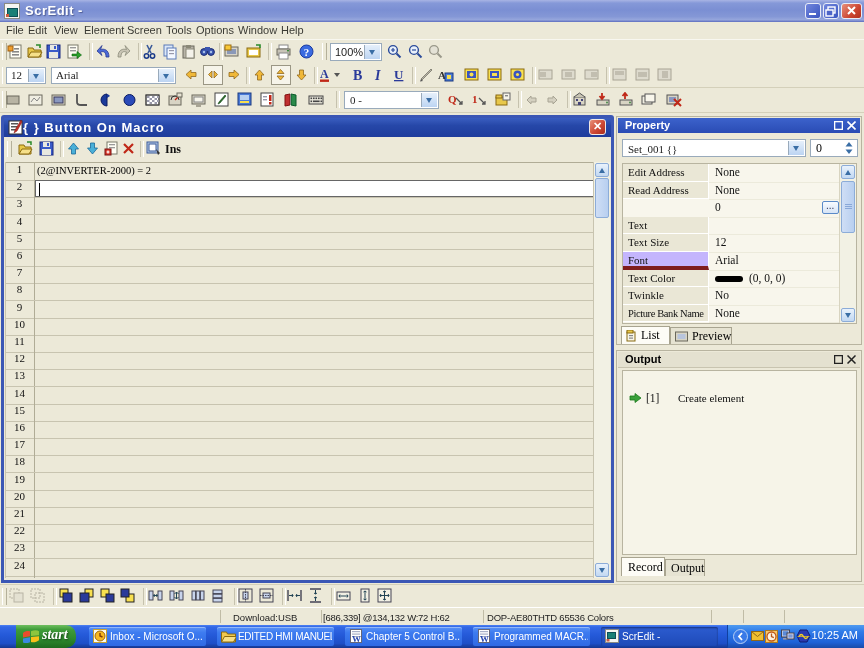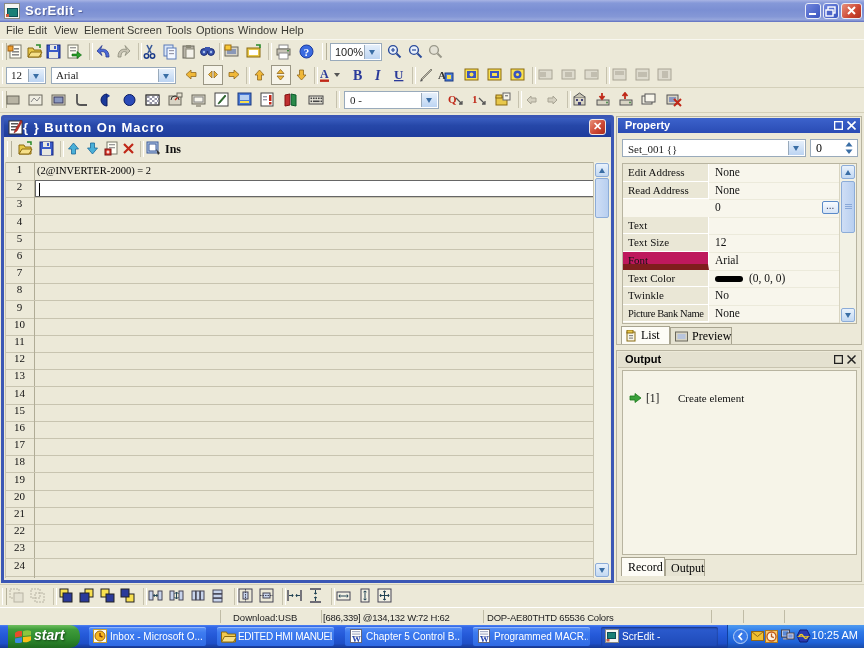--- a/index.html
+++ b/index.html
@@ -56,22 +56,22 @@
 .prop-title{position:absolute;left:1px;top:1px;right:1px;height:15px;background:linear-gradient(180deg,#3c62cc,#2a4cb4);}
 .prop-title .t{position:absolute;left:7px;top:1px;color:#fff;font-weight:bold;font-size:11px;}
 .out-title{position:absolute;left:1px;top:1px;right:1px;height:15px;background:#e4e1d0;border-bottom:1px solid #c8c4b0;}
 .out-title .t{position:absolute;left:7px;top:1px;color:#000;font-weight:bold;font-size:11px;}
 
 .statusbar{position:absolute;left:0;top:607px;width:864px;height:18px;background:#ece9d8;border-top:1px solid #fff;font-size:10px;color:#222;}
 .sfield{position:absolute;top:2px;height:13px;border-left:1px solid #c0bca6;}
 
 .taskbar{position:absolute;left:0;top:625px;width:864px;height:23px;
  background:linear-gradient(180deg,#4f83f4 0%,#3368e6 8%,#2459d8 45%,#1e4fc8 80%,#16368e 100%);}
-.startbtn{position:absolute;left:8px;top:0;width:72px;height:23px;border-radius:0 10px 10px 0;
- background:linear-gradient(180deg,#6fbf5f 0%,#3f9c3a 20%,#2e8a2e 60%,#1e6a1e 100%);}
+.startbtn{position:absolute;left:16px;top:0;width:60px;height:23px;border-radius:0 10px 10px 0;
+ background:linear-gradient(180deg,#6fbf5f 0%,#3f9c3a 20%,#2e8a2e 60%,#1e6a1e 100%);font-family:Liberation Serif, serif;}
 .startbtn .s{position:absolute;left:26px;top:2px;color:#fff;font-size:14px;font-weight:bold;font-style:italic;text-shadow:1px 1px 2px rgba(0,0,0,0.5);}
 .taskbtn{position:absolute;top:2px;height:19px;border-radius:2px;background:linear-gradient(180deg,#5a93f6 0%,#3d7bf0 30%,#2f6ae4 100%);box-shadow:inset 0 1px 0 rgba(255,255,255,.35);color:#fff;font-size:11px;}
 .taskbtn .tx{position:absolute;left:21px;top:4px;right:2px;white-space:nowrap;overflow:hidden;font-size:10px;}
 .tray{position:absolute;right:0;top:0;width:136px;height:23px;
  background:linear-gradient(180deg,#4f9bf0 0%,#2f7ae8 30%,#1f62d8 75%,#1a4ba8 100%);border-left:1px solid #1040a0;}
 .tray .clock{position:absolute;right:6px;top:4px;color:#fff;font-size:11px;}
 </style>
 </head>
 <body>
 <div class="screen">
@@ -598,21 +598,21 @@
         <div class="abs" style="left:86px;top:35.2px;width:131px;height:17.6px;border-bottom:1px solid #eceadb;"></div>
         <div class="abs ser" style="left:0;top:52.8px;width:86px;height:17.6px;background:#eae7d6;border-right:1px solid #fff;border-bottom:1px solid #fff;box-sizing:border-box;font-size:11px;color:#111;overflow:hidden;">
             <span style="position:absolute;left:5px;top:2px;white-space:nowrap;">Text</span>
           </div>
         <div class="abs" style="left:86px;top:52.8px;width:131px;height:17.6px;border-bottom:1px solid #eceadb;"></div>
         <div class="abs ser" style="left:0;top:70.4px;width:86px;height:17.6px;background:#eae7d6;border-right:1px solid #fff;border-bottom:1px solid #fff;box-sizing:border-box;font-size:11px;color:#111;overflow:hidden;">
             <span style="position:absolute;left:5px;top:2px;white-space:nowrap;">Text Size</span>
           </div>
         <span class="abs ser" style="left:92px;top:72.4px;font-size:11.5px;color:#111;">12</span>
         <div class="abs" style="left:86px;top:70.4px;width:131px;height:17.6px;border-bottom:1px solid #eceadb;"></div>
-        <div class="abs ser" style="left:0;top:88.0px;width:86px;height:17.6px;background:#be185d;border-right:1px solid #fff;border-bottom:6px solid #7f1d1d;box-sizing:border-box;font-size:11px;color:#111;overflow:hidden;">
+        <div class="abs ser" style="left:0;top:88.0px;width:86px;height:17.6px;background:#c4b5fd;border-right:1px solid #fff;border-bottom:4px solid #7f1d1d;box-sizing:border-box;font-size:11px;color:#111;overflow:hidden;">
             <span style="position:absolute;left:5px;top:2px;white-space:nowrap;">Font</span>
           </div>
         <span class="abs ser" style="left:92px;top:90.0px;font-size:11.5px;color:#111;">Arial</span>
         <div class="abs" style="left:86px;top:88.0px;width:131px;height:17.6px;border-bottom:1px solid #eceadb;"></div>
         <div class="abs ser" style="left:0;top:105.6px;width:86px;height:17.6px;background:#eae7d6;border-right:1px solid #fff;border-bottom:1px solid #fff;box-sizing:border-box;font-size:11px;color:#111;overflow:hidden;">
             <span style="position:absolute;left:5px;top:2px;white-space:nowrap;">Text Color</span>
           </div>
         <div class="abs" style="left:92px;top:111.6px;width:28px;height:6px;background:#000;border-radius:3px;"></div>
           <span class="abs ser" style="left:126px;top:107.6px;font-size:11.5px;color:#111;">(0, 0, 0)</span>
         <div class="abs" style="left:86px;top:105.6px;width:131px;height:17.6px;border-bottom:1px solid #eceadb;"></div>

